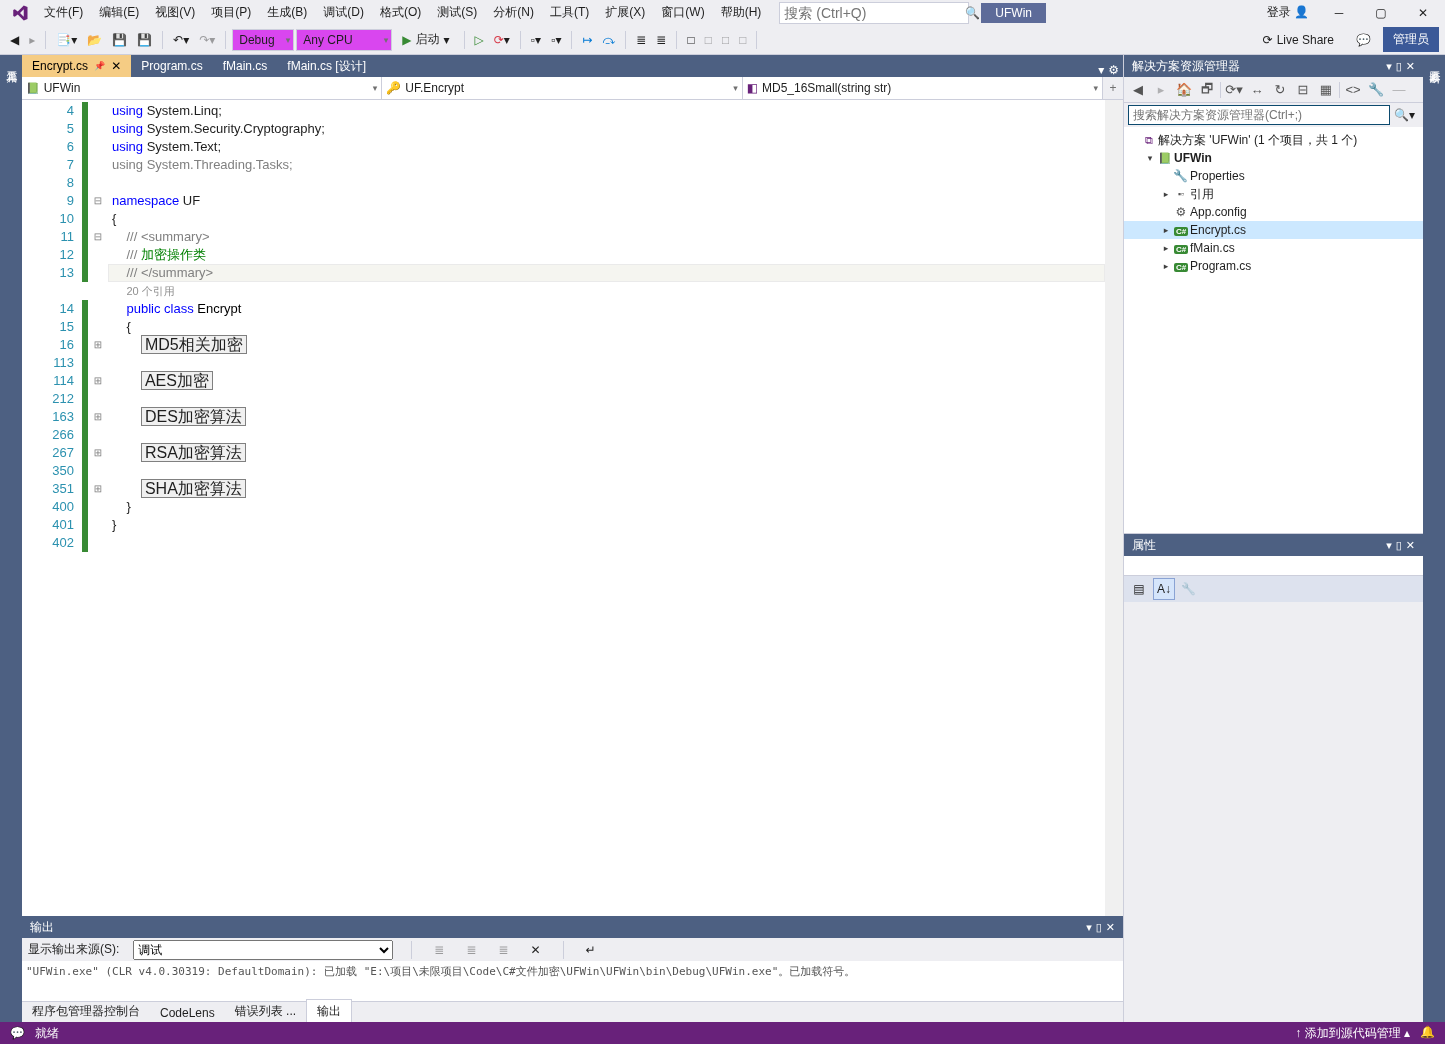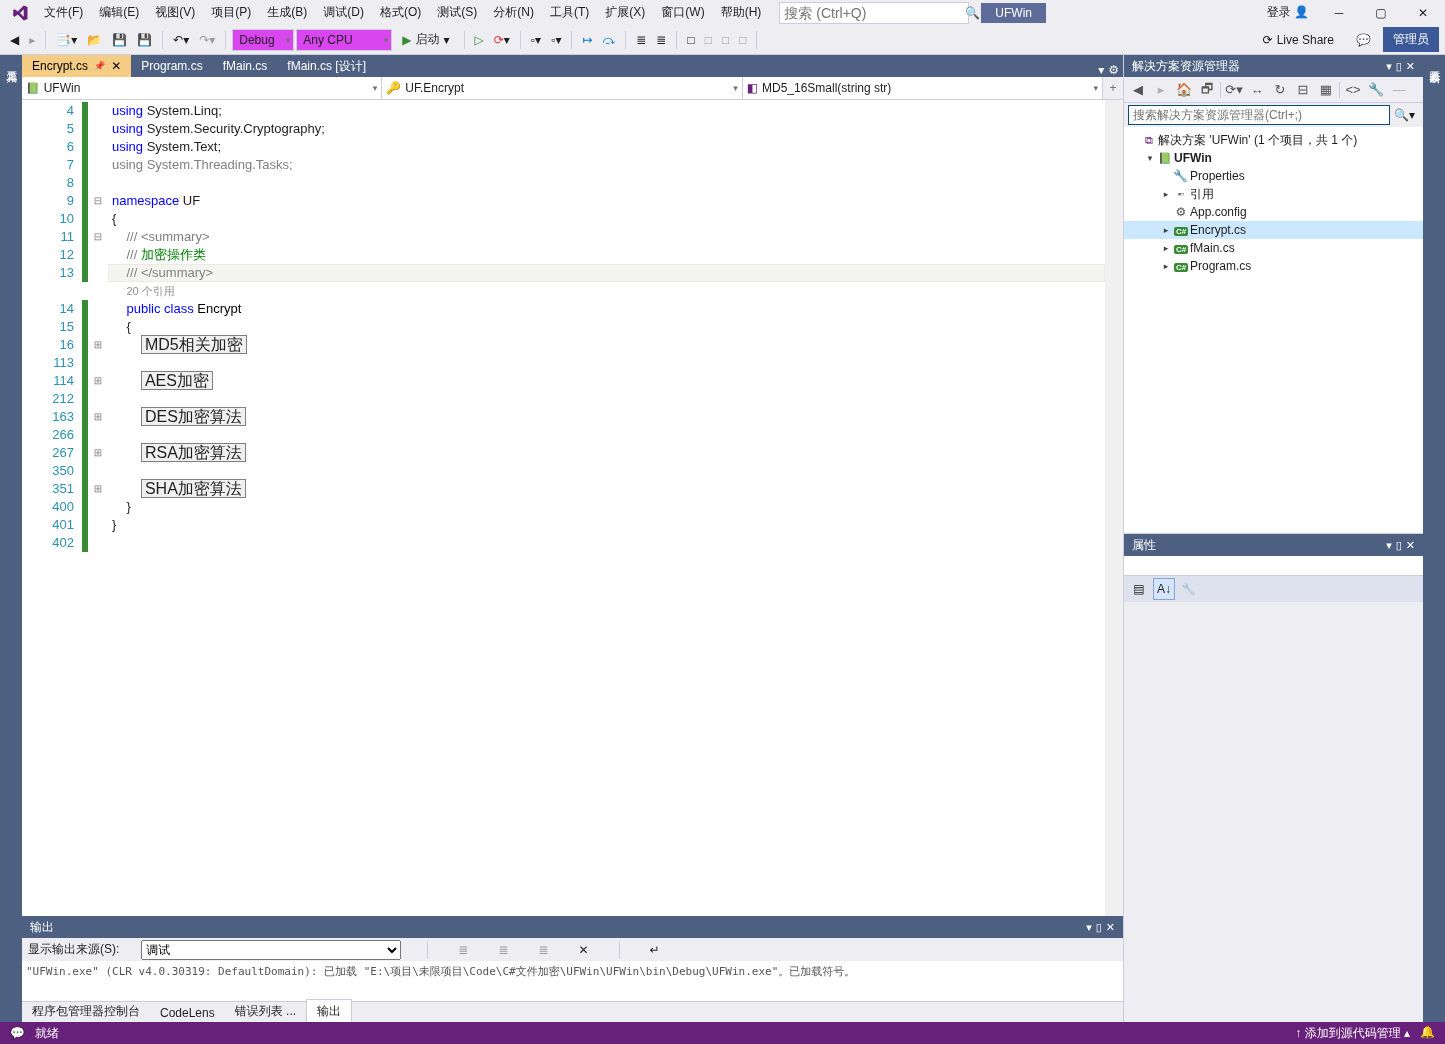--- a/index.html
+++ b/index.html
@@ -62,21 +62,21 @@
     .code-col .region { border: 1px solid #808080; background: #f0f0f0; padding: 0 3px; font-size: 16px; }
     .code-col .ref-lens { color: #909090; font-size: 11px; }
     .code-col .current-line { background: #f5f5f0; box-shadow: inset 0 0 0 1px #eaeaea; }
     .scroll-v { width: 18px; background: #f0f0f0; }
     
     .editor-status { height: 22px; border-top: 1px solid #cccedb; background: #eeeef2; display: flex; align-items: center; padding: 0 8px; font-size: 11px; gap: 14px; }
     .editor-status .right { margin-left: auto; display: flex; gap: 14px; }
     .check { width: 12px; height: 12px; background: #388a34; border-radius: 50%; display: inline-flex; align-items: center; justify-content: center; color: #fff; font-size: 8px; }
     
     .output-panel { height: 85px; display: flex; flex-direction: column; }
-    .output-toolbar { height: 24px; background: #eeeef2; display: flex; align-items: center; padding: 0 6px; gap: 22px; border-bottom: 1px solid #fff; }
+    .output-toolbar { height: 24px; background: #eeeef2; display: flex; align-items: center; padding: 0 6px; gap: 14px; border-bottom: 1px solid #fff; }
     .output-toolbar select { font-size: 12px; height: 20px; width: 260px; }
     .output-content { flex: 1; background: #fff; font-family: Consolas, monospace; font-size: 11px; padding: 2px 4px; overflow: hidden; color: #555; }
     
     .bottom-tabs { height: 22px; background: #eeeef2; display: flex; align-items: flex-end; border-top: 1px solid #cccedb; font-size: 12px; }
     .btab { padding: 3px 10px; cursor: pointer; }
     .btab.active { background: #fff; border: 1px solid #cccedb; border-bottom: none; }
     
     .right-pane { width: 300px; background: #eeeef2; display: flex; flex-direction: column; border-left: 1px solid #cccedb; }
     
     .pane-header { height: 22px; background: #4d6082; color: #fff; display: flex; align-items: center; padding: 0 8px; font-size: 12px; }

